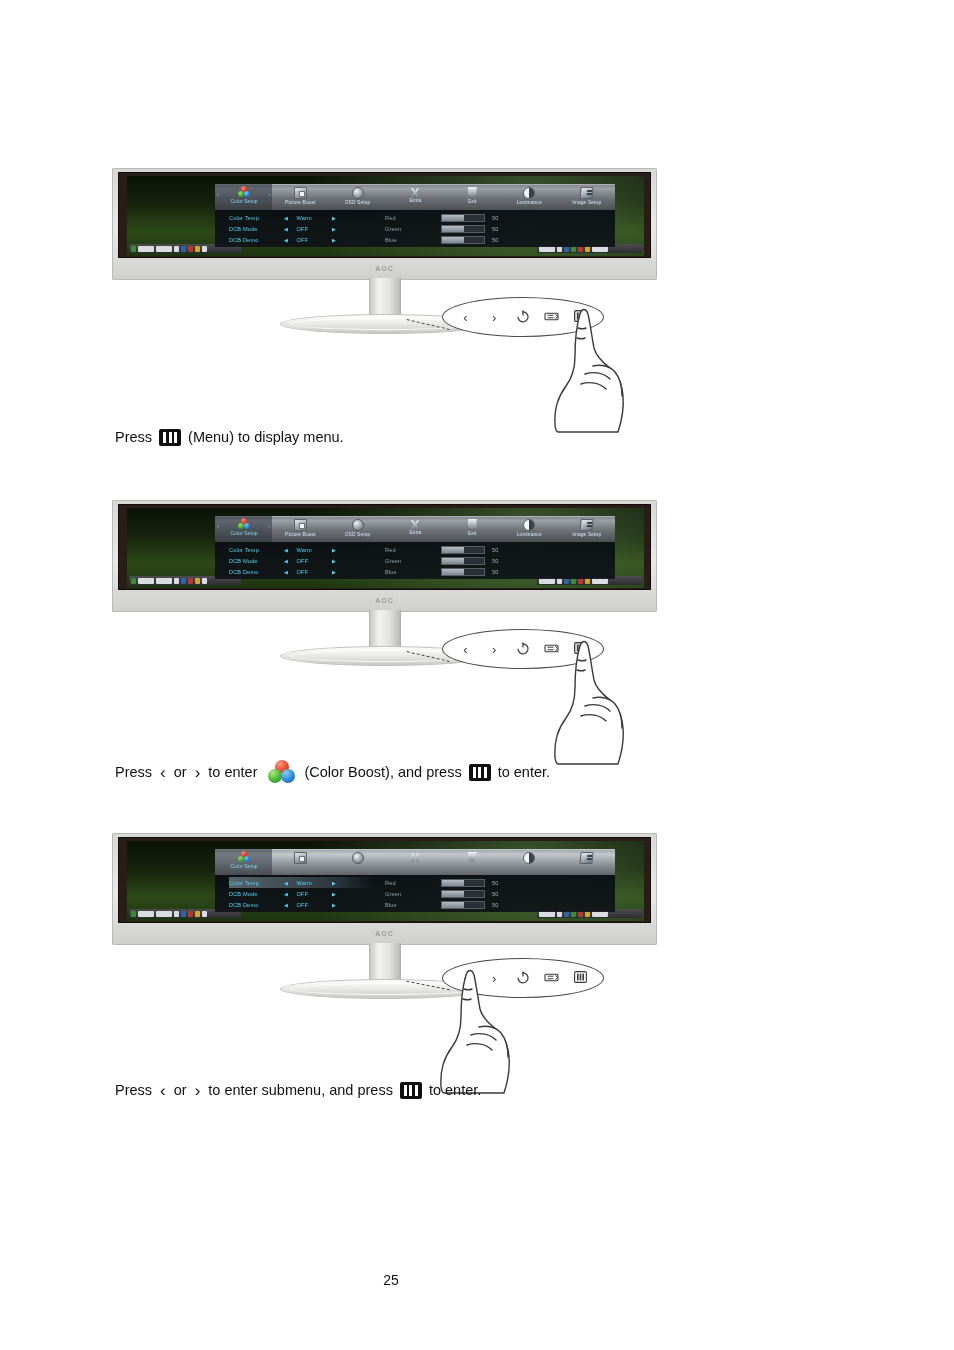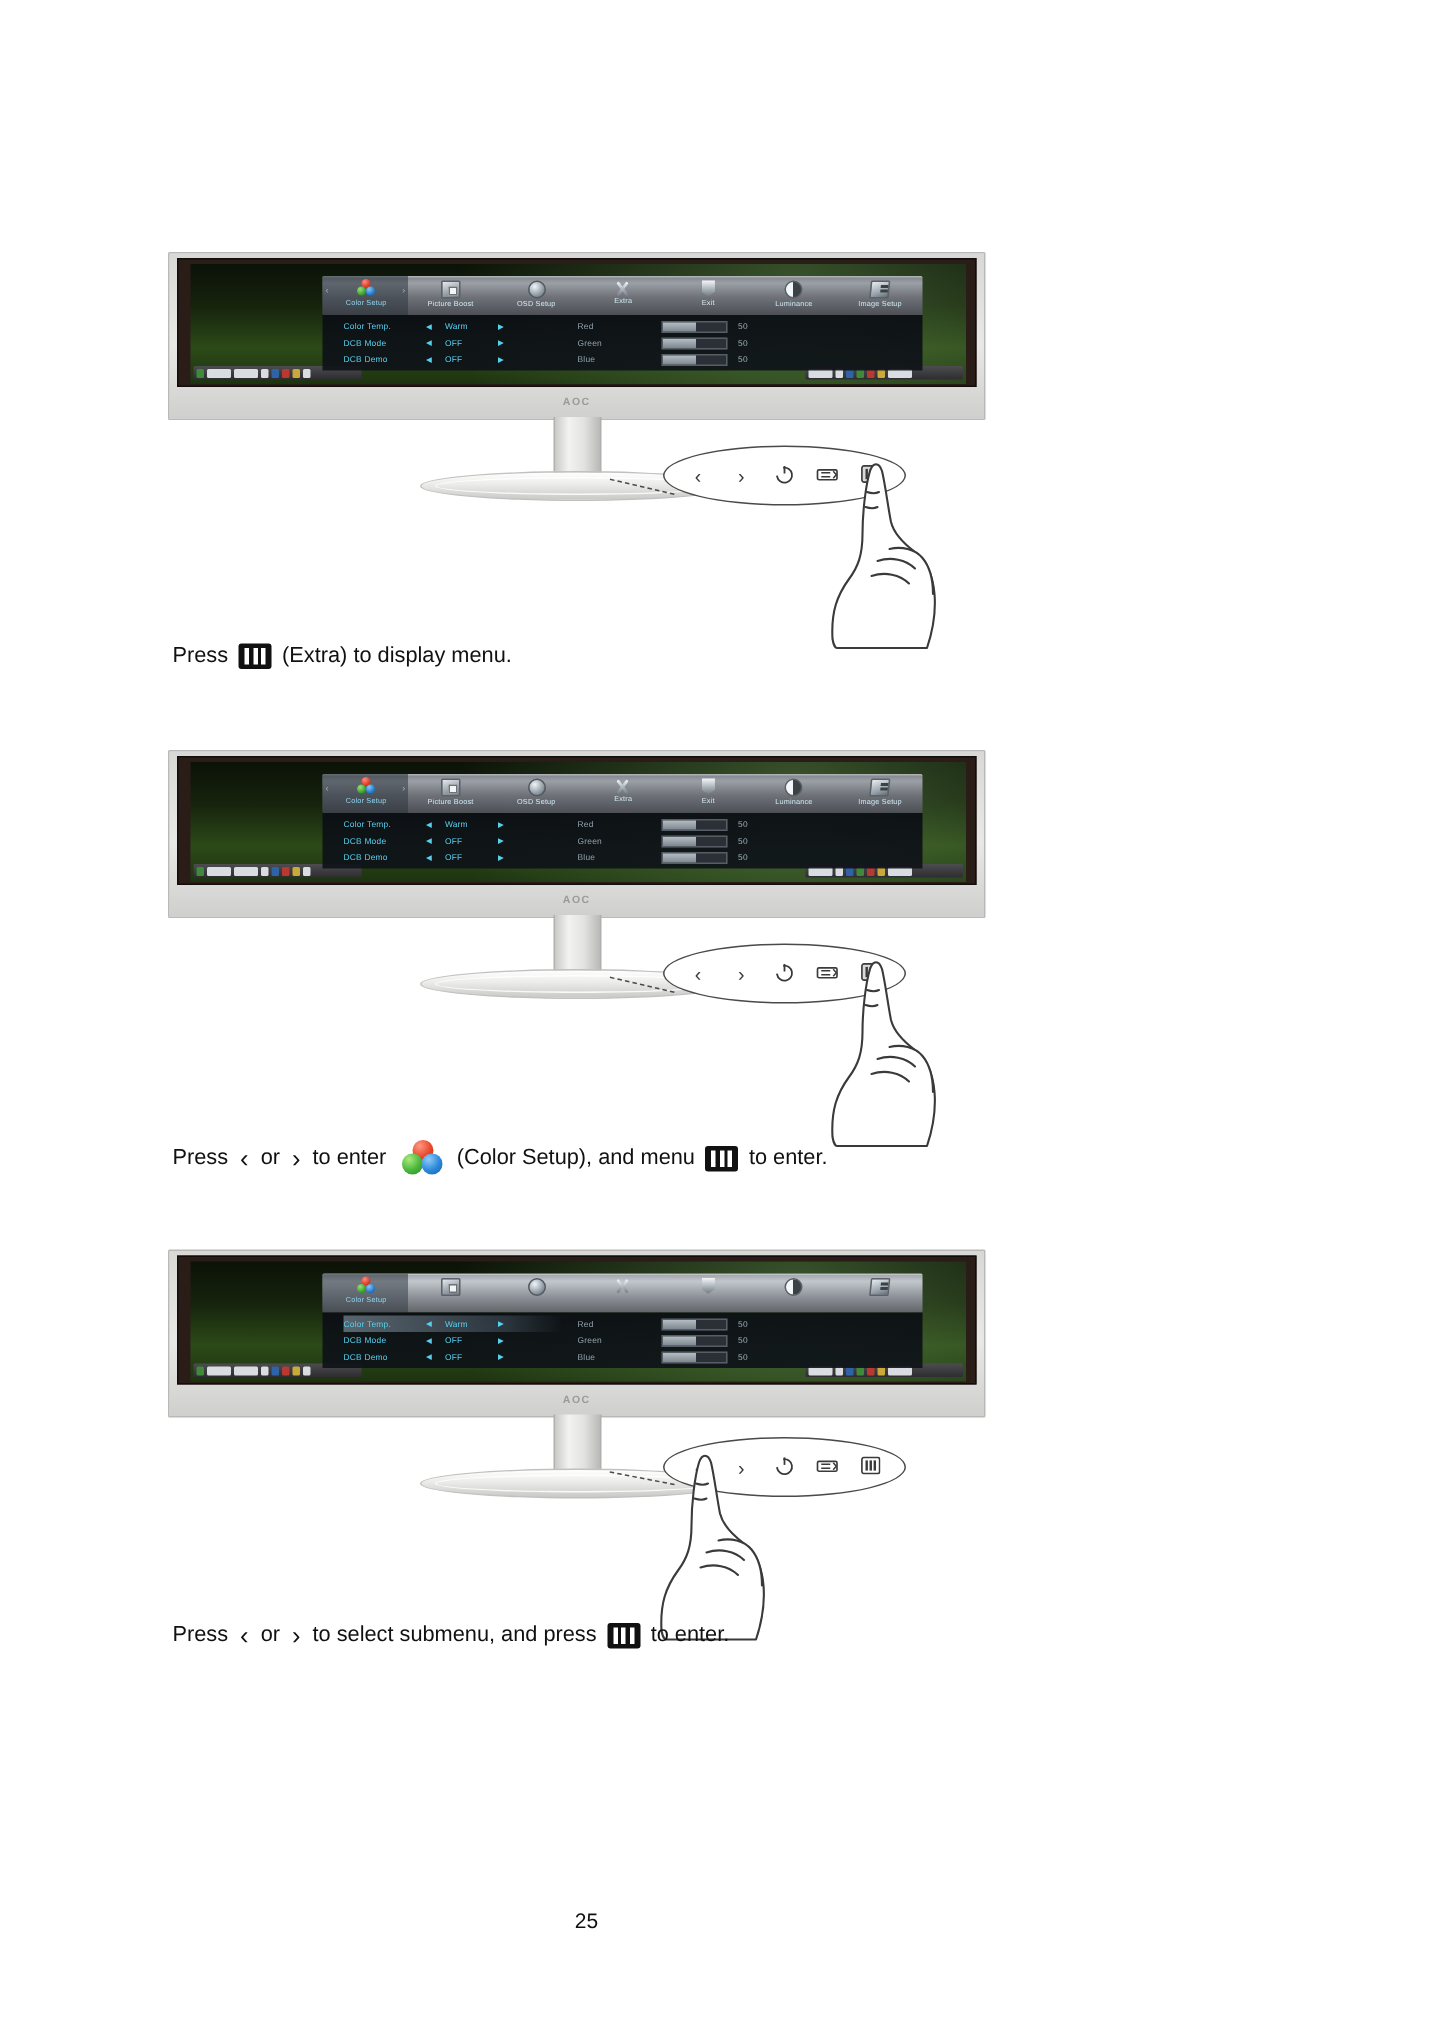--- a/index.html
+++ b/index.html
@@ -990,49 +990,49 @@
   </div>
 </div>
 
 <div class="caption" id="caption-1">
   <span class="txt">Press</span>
   <span class="menu-key">
       <i></i>
       <i></i>
       <i></i>
     </span>
-  <span class="txt">(Extra) to display menu.</span>
+  <span class="txt">(Menu) to display menu.</span>
 </div>
 
 <div class="caption" id="caption-2">
   <span class="txt">Press</span>
   <span class="arrow-key">‹</span>
   <span class="txt">or</span>
   <span class="arrow-key">›</span>
   <span class="txt">to enter</span>
   <span class="rgb-key">
       <i class="red"></i>
       <i class="green"></i>
       <i class="blue"></i>
     </span>
-  <span class="txt">(Color Setup), and menu</span>
+  <span class="txt">(Color Boost), and press</span>
   <span class="menu-key">
       <i></i>
       <i></i>
       <i></i>
     </span>
   <span class="txt">to enter.</span>
 </div>
 
 <div class="caption" id="caption-3">
   <span class="txt">Press</span>
   <span class="arrow-key">‹</span>
   <span class="txt">or</span>
   <span class="arrow-key">›</span>
-  <span class="txt">to select submenu, and press</span>
+  <span class="txt">to enter submenu, and press</span>
   <span class="menu-key">
       <i></i>
       <i></i>
       <i></i>
     </span>
   <span class="txt">to enter.</span>
 </div>
 
 <div id="page-number">25</div>
 

